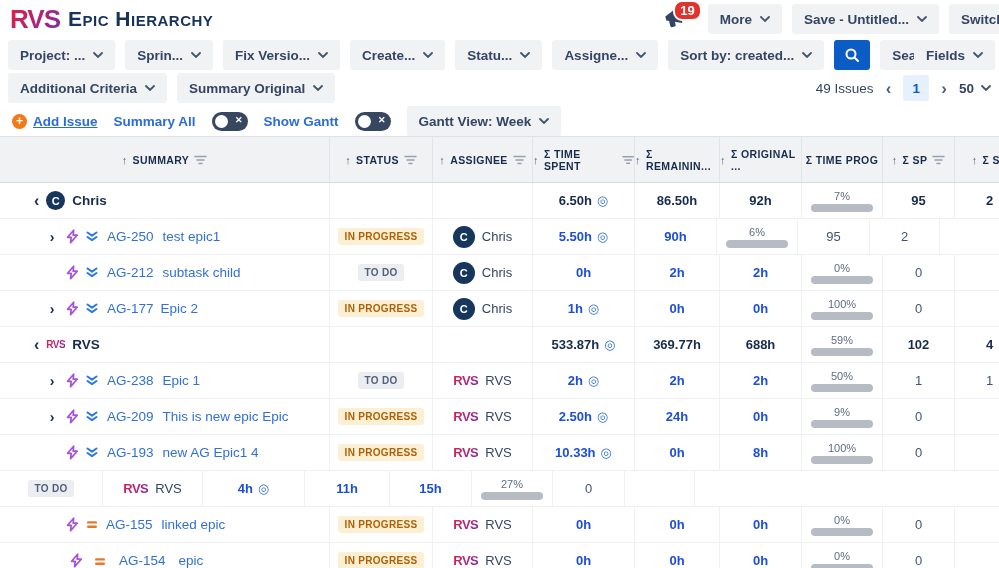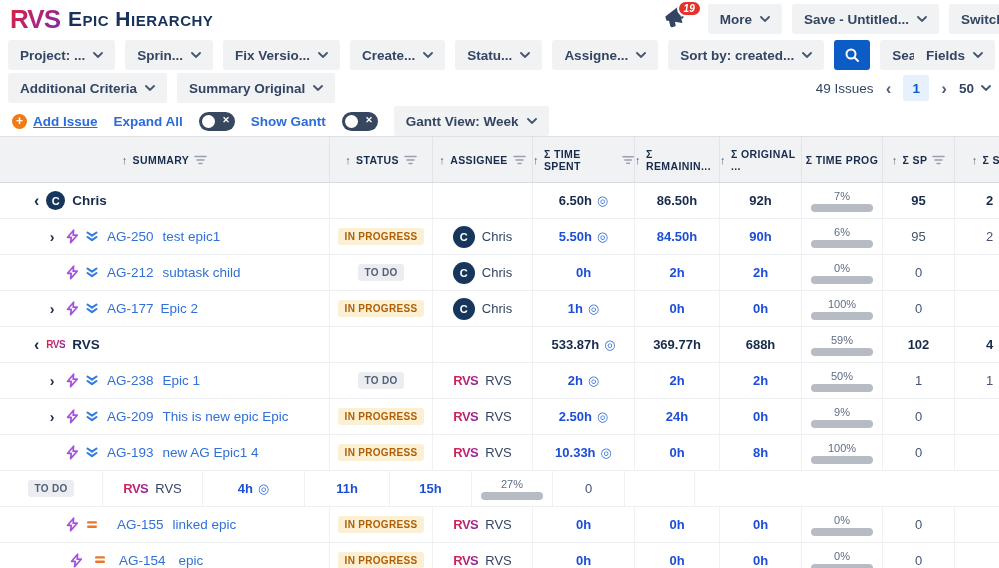--- a/index.html
+++ b/index.html
@@ -9,22 +9,22 @@
 
   
   .topbar { position:relative; height:38px; display:flex; align-items:center; padding-left:10px; }
   .brand { display:flex; align-items:center; gap:8px; }
   .logo-text { font-size:26px; font-weight:800; letter-spacing:-1px;
     background:linear-gradient(125deg,#D6224C 10%,#B0257A 55%,#7A2BA4 100%);
     -webkit-background-clip:text; background-clip:text; color:transparent; line-height:1; }
   .page-title { font-variant:small-caps; font-weight:700; font-size:21px; color:#17325B; letter-spacing:.5px; }
   .topbar-right { position:absolute; right:-34px; top:4px; display:flex; align-items:center; gap:10px; }
   .bell-wrap { position:relative; margin-right:6px; }
-  .badge { position:absolute; top:-4px; right:-10px; background:#E2322B; color:#fff; font-size:10px; font-weight:700;
-    padding:1px 5px; border-radius:9px; border:2px solid #fff;font-style:italic; }
+  .badge { position:absolute; top:-4px; right:-10px; background:#E2322B; color:#fff; font-size:13px; font-weight:700;
+    padding:1px 5px; border-radius:9px; border:2px solid #fff; }
   .btn { background:#F1F2F4; border:none; border-radius:3px; height:30px; padding:0 12px;
     display:inline-flex; align-items:center; gap:8px; color:#344563; font-weight:700; font-size:13.5px;
     font-family:"Liberation Sans",sans-serif; cursor:pointer; white-space:nowrap; }
 
   
   .filter-row { display:flex; align-items:center; gap:10px; padding:0 8px; height:34px; position:relative; }
   .search-btn { width:36px; height:30px; background:#0C5CC5; border:none; border-radius:3px;
     display:inline-flex; align-items:center; justify-content:center; cursor:pointer; }
   .fields-btn { position:absolute; right:4px; }
 
@@ -206,21 +206,21 @@
           </svg>
       </span>
     </div>
   </div>
 
   <div class="toolbar-row">
     <a class="link add-issue">
       <span class="plus-circle">+</span>
       <span class="lbl">Add Issue</span>
     </a>
-    <a class="link">Expand All</a>
+    <a class="link">Summary All</a>
     <span class="toggle">
       <span class="knob"></span>
       <span class="xmark">✕</span>
     </span>
     <a class="link">Show Gantt</a>
     <span class="toggle">
       <span class="knob"></span>
       <span class="xmark">✕</span>
     </span>
     <button class="btn">
@@ -337,23 +337,20 @@
             <span class="lozenge lz-inprogress">IN PROGRESS</span>
           </div>
           <div class="td " style="width:100px">
             <span class="avatar" style="width:22px;height:22px">C</span>
             <span class="assignee-name">Chris</span>
           </div>
           <div class="td " style="width:102px">
             <span class="val issue">5.50h</span>
             <span class="eye">◎</span>
           </div>
-          <div class="td " style="width:85px">
-            <span class="val issue">84.50h</span>
-          </div>
           <div class="td " style="width:82px">
             <span class="val issue">90h</span>
           </div>
           <div class="td " style="width:81px">
             <span class="prog-wrap">
       <span class="prog-label">6%</span>
       <span class="prog-track"><span class="prog-fill" style="width:6%"></span></span>
             </span>
           </div>
           <div class="td " style="width:72px">
@@ -655,21 +652,21 @@
           <div class="td summary" style="width:330px">
             <span style="display:flex;align-items:center;gap:5px;padding-left:44px;">
       <span class="e-chev"></span>
       <svg width="15" height="15" viewBox="0 0 15 15">
                 <path d="M8.6 1.2 L2.6 8.3 H6.2 L5.6 13.6 L12.2 6.2 H8.2 Z" fill="none" stroke="#A651DE" stroke-width="1.7" stroke-linejoin="round"></path>
               </svg>
               <svg width="14" height="13" viewBox="0 0 14 13">
                 <rect x="2" y="3.2" width="10" height="2.4" rx="1.2" fill="#E8772A"></rect>
                 <rect x="2" y="7.6" width="10" height="2.4" rx="1.2" fill="#E8772A"></rect>
               </svg>
-      <span class="ikey" style="margin-left:13px;">AG-155</span>
+      <span class="ikey" style="margin-left:2px;">AG-155</span>
       <span class="isum" style="margin-left:4px;">linked epic</span>
             </span>
           </div>
           <div class="td " style="width:103px">
             <span class="lozenge lz-inprogress">IN PROGRESS</span>
           </div>
           <div class="td " style="width:100px">
             <span class="rvs-mini" style="font-size:13px">RVS</span>
             <span class="assignee-name">RVS</span>
           </div>
@@ -690,21 +687,21 @@
           </div>
           <div class="td " style="width:72px">
             <span class="sp-issue">0</span>
           </div>
           <div class="td " style="width:70px">
             <span class="sp-issue"></span>
           </div>
         </div>
         <div class="tr">
           <div class="td summary" style="width:330px">
-            <span style="display:flex;align-items:flex-start;gap:9px;padding-left:44px;">
+            <span style="display:flex;align-items:flex-end;gap:9px;padding-left:44px;">
       <span class="e-chev"></span>
       <svg width="15" height="15" viewBox="0 0 15 15">
                 <path d="M8.6 1.2 L2.6 8.3 H6.2 L5.6 13.6 L12.2 6.2 H8.2 Z" fill="none" stroke="#A651DE" stroke-width="1.7" stroke-linejoin="round"></path>
               </svg>
               <svg width="14" height="13" viewBox="0 0 14 13">
                 <rect x="2" y="3.2" width="10" height="2.4" rx="1.2" fill="#E8772A"></rect>
                 <rect x="2" y="7.6" width="10" height="2.4" rx="1.2" fill="#E8772A"></rect>
               </svg>
       <span class="ikey" style="margin-left:3px;">AG-154</span>
       <span class="isum" style="margin-left:4px;">epic</span>

